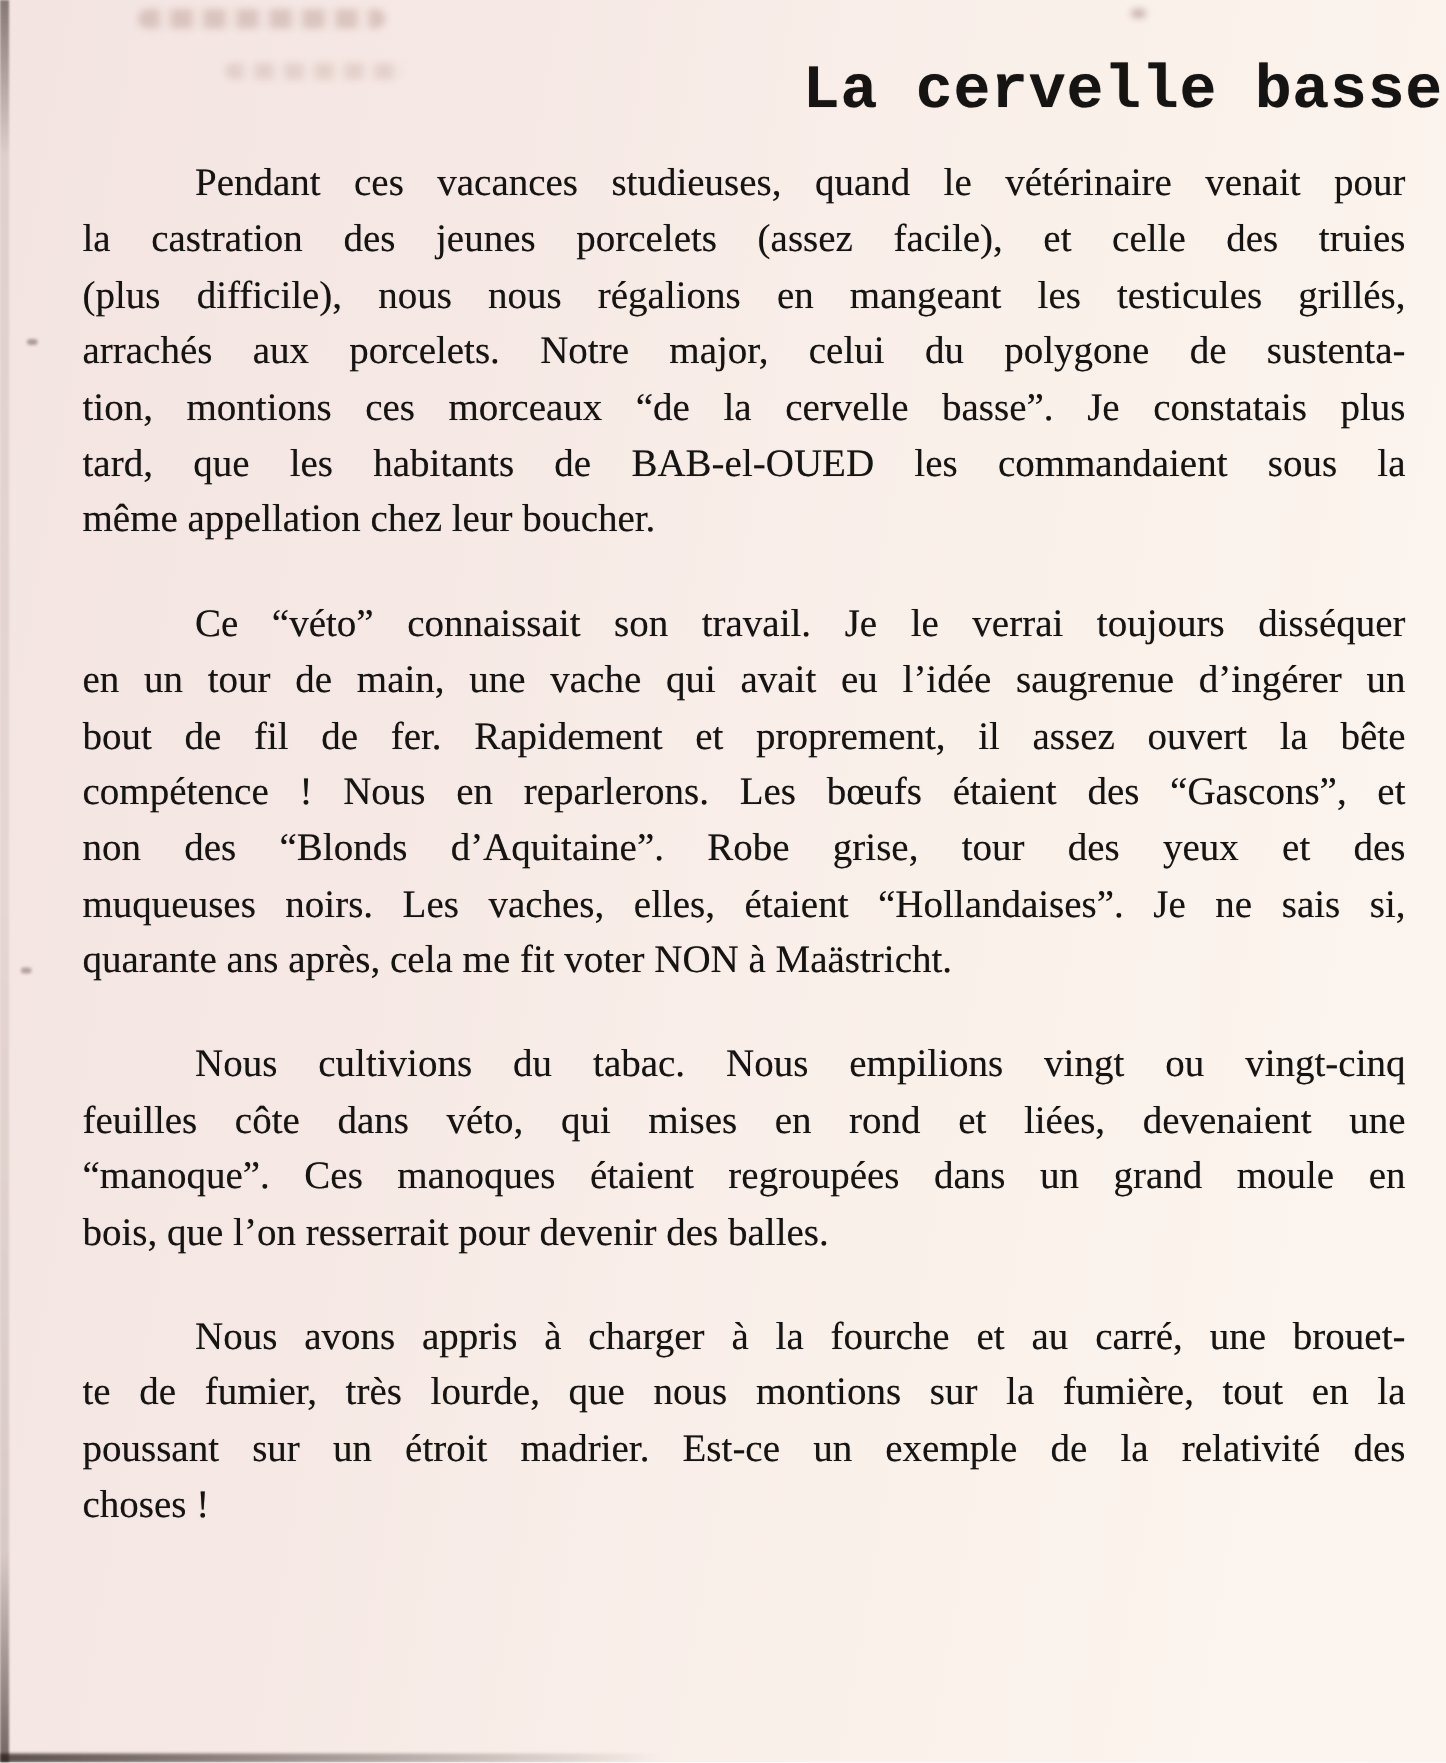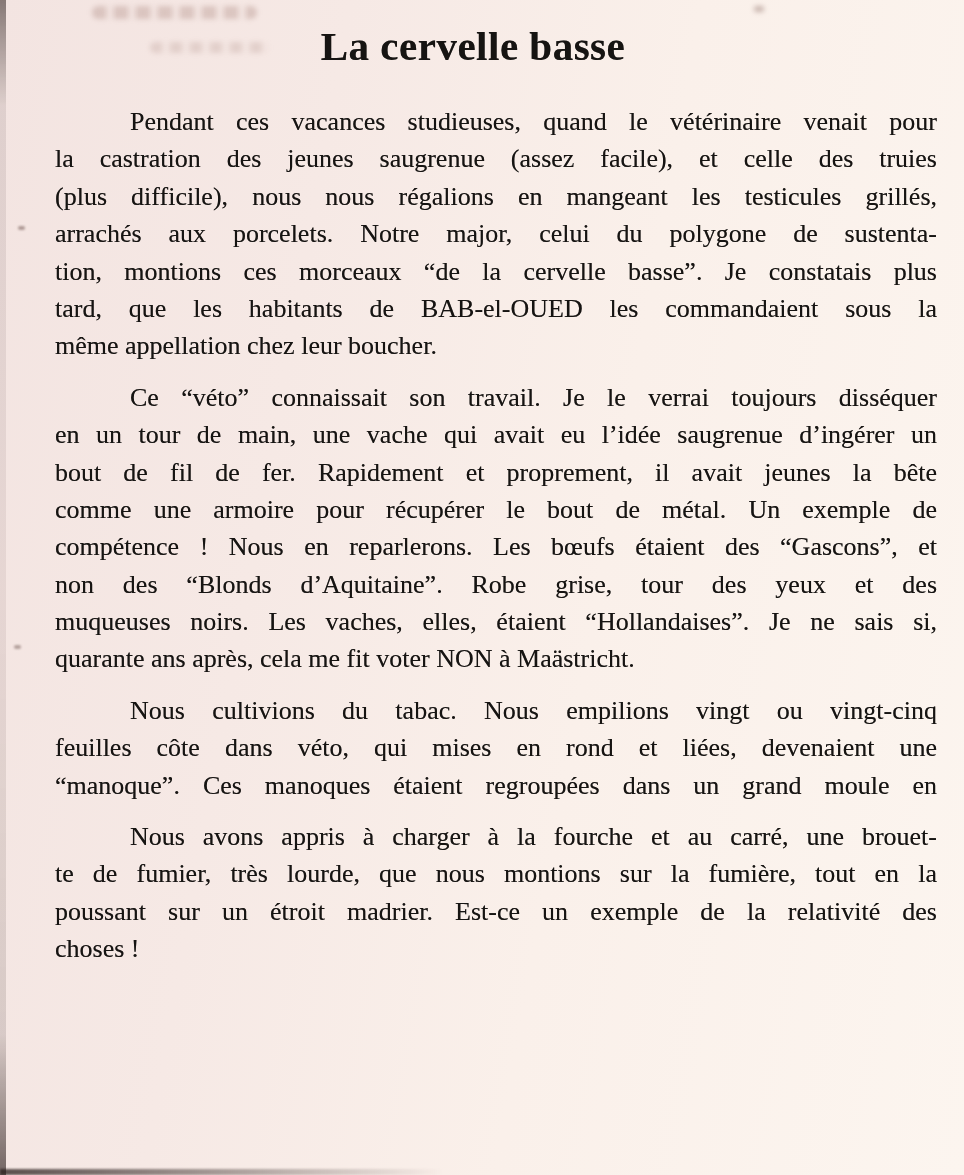--- a/index.html
+++ b/index.html
@@ -60,37 +60,38 @@
   .ghost-4 { left: 18px;  top: 226px; width: 7px;  height: 4px;
     background: rgba(120,95,90,0.55); filter: blur(1px); }
   .ghost-5 { left: 14px;  top: 645px; width: 7px;  height: 4px;
     background: rgba(120,95,90,0.5); filter: blur(1px); }
 
   .title {
     position: absolute;
     left: 0;
     top: 22px;
     width: 946px;
-    margin: 0;
-    text-align: center;
+    margin: 16px;
+    text-align: right;
     font-size: 41px;
     font-weight: 700;
     letter-spacing: 0.5px;
     text-shadow: 0 0 0.6px rgba(10,8,8,0.55);
+    font-family: Liberation Mono, monospace;
   }
   .text-block {
     position: absolute;
     left: 55px;
     top: 103px;
     width: 882px;
     font-size: 26px;
     text-shadow: 0 0 0.5px rgba(10,8,8,0.5);
   }
   .paragraph { margin: 0; }
-  .paragraph + .paragraph { margin-top: 14px; }
+  .paragraph + .paragraph { margin-top: 32px; }
   .line {
     line-height: 37.4px;
     height: 37.4px;
     text-align: justify;
     text-align-last: justify;
     overflow: hidden;
   }
   .line.first { text-indent: 75px; }
   .line.last  { text-align-last: left; }
 </style>
@@ -104,41 +105,41 @@
   <div class="ghost ghost-2"></div>
   <div class="ghost ghost-3"></div>
   <div class="ghost ghost-4"></div>
   <div class="ghost ghost-5"></div>
 
   <h1 class="title">La cervelle basse</h1>
 
   <div class="text-block" id="text-block">
       <div class="paragraph">
         <div class="line first">Pendant ces vacances studieuses, quand le vétérinaire venait pour</div>
-        <div class="line">la castration des jeunes saugrenue (assez facile), et celle des truies</div>
+        <div class="line">la castration des jeunes porcelets (assez facile), et celle des truies</div>
         <div class="line">(plus difficile), nous nous régalions en mangeant les testicules grillés,</div>
         <div class="line">arrachés aux porcelets. Notre major, celui du polygone de sustenta-</div>
         <div class="line">tion, montions ces morceaux “de la cervelle basse”. Je constatais plus</div>
         <div class="line">tard, que les habitants de BAB-el-OUED les commandaient sous la</div>
         <div class="line last">même appellation chez leur boucher.</div>
       </div>
       <div class="paragraph">
         <div class="line first">Ce “véto” connaissait son travail. Je le verrai toujours disséquer</div>
         <div class="line">en un tour de main, une vache qui avait eu l’idée saugrenue d’ingérer un</div>
-        <div class="line">bout de fil de fer. Rapidement et proprement, il avait jeunes la bête</div>
-        <div class="line">comme une armoire pour récupérer le bout de métal. Un exemple de</div>
+        <div class="line">bout de fil de fer. Rapidement et proprement, il assez ouvert la bête</div>
         <div class="line">compétence ! Nous en reparlerons. Les bœufs étaient des “Gascons”, et</div>
         <div class="line">non des “Blonds d’Aquitaine”. Robe grise, tour des yeux et des</div>
         <div class="line">muqueuses noirs. Les vaches, elles, étaient “Hollandaises”. Je ne sais si,</div>
         <div class="line last">quarante ans après, cela me fit voter NON à Maästricht.</div>
       </div>
       <div class="paragraph">
         <div class="line first">Nous cultivions du tabac. Nous empilions vingt ou vingt-cinq</div>
         <div class="line">feuilles côte dans véto, qui mises en rond et liées, devenaient une</div>
         <div class="line">“manoque”. Ces manoques étaient regroupées dans un grand moule en</div>
+        <div class="line last">bois, que l’on resserrait pour devenir des balles.</div>
       </div>
       <div class="paragraph">
         <div class="line first">Nous avons appris à charger à la fourche et au carré, une brouet-</div>
         <div class="line">te de fumier, très lourde, que nous montions sur la fumière, tout en la</div>
         <div class="line">poussant sur un étroit madrier. Est-ce un exemple de la relativité des</div>
         <div class="line last">choses !</div>
       </div>
     </div>
 </div>
 

